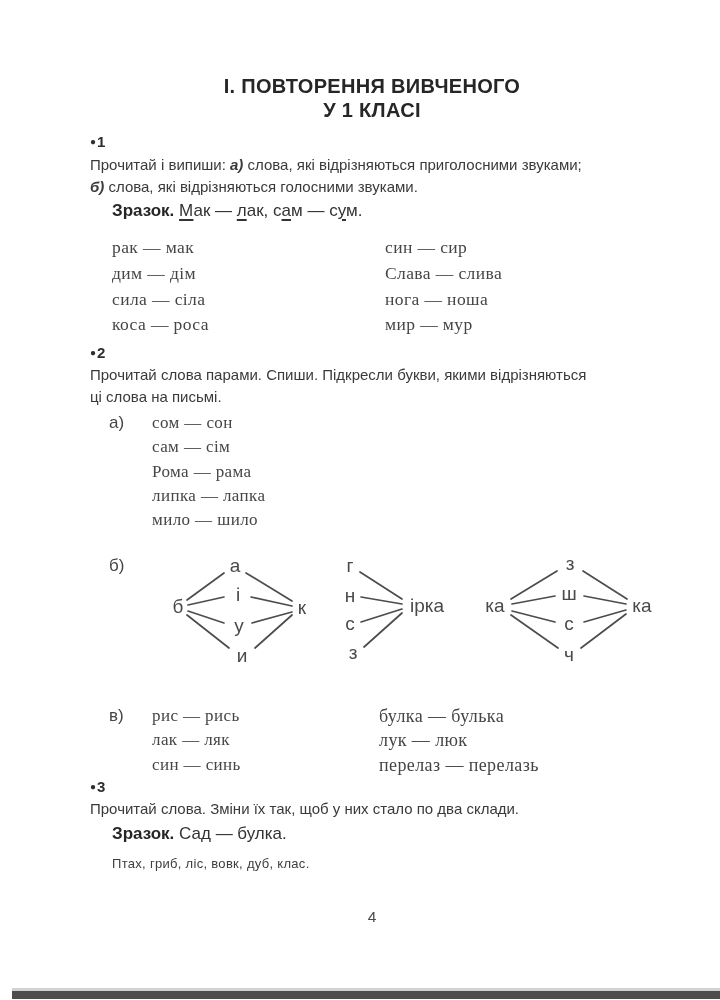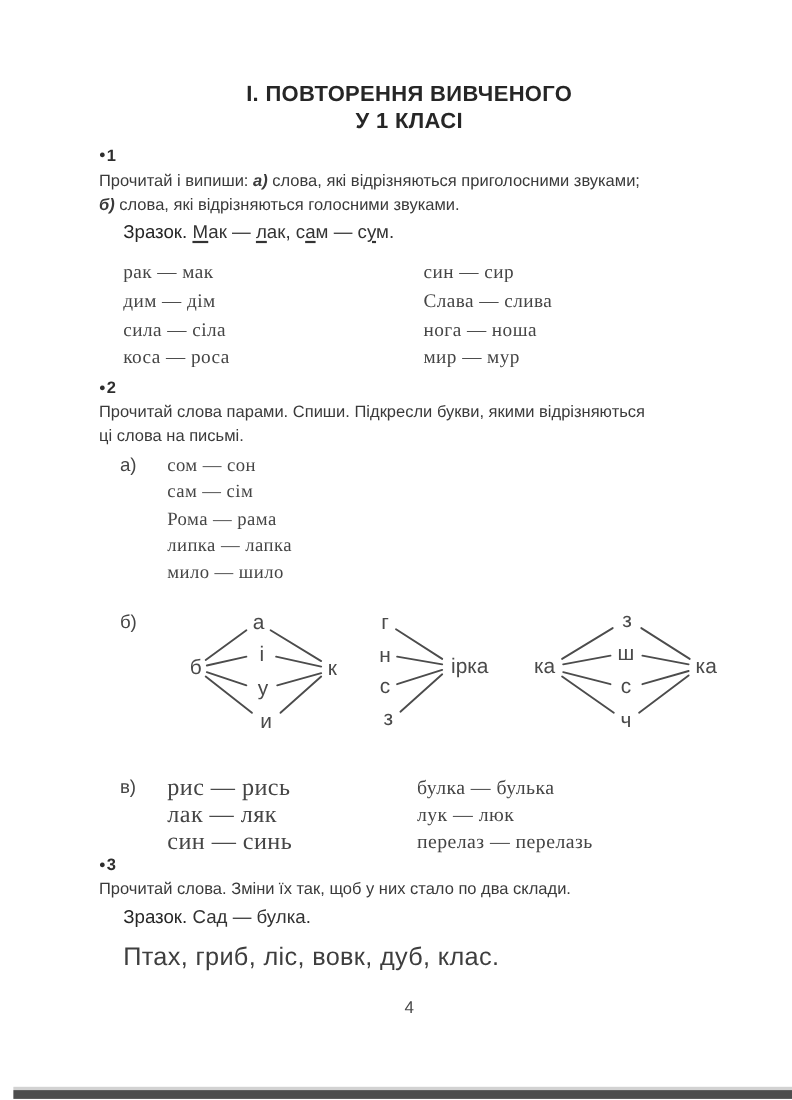--- a/index.html
+++ b/index.html
@@ -9,30 +9,30 @@
   .title { position:absolute; top:74px; left:0; width:720px; text-align:center;
            font-size:20px; font-weight:700; line-height:24px; color:#262626; letter-spacing:.3px; }
 
   .marker { position:absolute; left:78px; font-weight:700; font-size:15px; color:#2e2e2e; }
   .marker .dot { font-size:10px; position:relative; top:-2px; margin-right:1px; }
 
   .instr { position:absolute; left:78px; width:578px; font-size:15px; line-height:21.5px; color:#3a3a3a; }
   .bi { font-weight:700; font-style:italic; }
 
   .sample { position:absolute; left:100px; font-size:17px; color:#333; }
-  .sample .lbl { font-weight:400; color:#262626; }
+  .sample .lbl { font-weight:700; color:#262626; }
   .sample .it { }
   .ul { text-decoration:underline; text-decoration-thickness:1.6px; text-underline-offset:3px; }
 
   .plist { position:absolute; font-size:17.5px; color:#454545; letter-spacing:.4px;font-family:Liberation Serif, serif; }
   .plist div { height:25.8px; line-height:25.8px; }
   .plist2 div { height:24.3px; line-height:24.3px; }
   .plabel { position:absolute; font-size:17px; color:#454545; }
 
-  .words { position:absolute; left:100px; font-size:23px; color:#3e3e3e; letter-spacing:.3px; }
+  .words { position:absolute; left:100px; font-size:13px; color:#3e3e3e; letter-spacing:.3px; }
 
   .pagenum { position:absolute; top:908px; left:0; width:720px; text-align:center;
              font-size:15.5px; color:#4a4a4a; }
 
   .edge-light { position:absolute; left:0; top:988px; width:720px; height:3px; background:#d2d2d2; }
   .edge-dark  { position:absolute; left:0; top:991px; width:720px; height:8px; background:#4d4d4d; }
 
   svg text { font-family:"Liberation Sans","DejaVu Sans",sans-serif; font-size:19px; fill:#4a4a4a; }
   svg line { stroke:#4c4c4c; stroke-width:1.7; stroke-linecap:round; }
 </style>
@@ -131,21 +131,21 @@
       <line x1="410" y1="66" x2="453" y2="77"></line>
       <line x1="409" y1="70" x2="456" y2="103"></line>
       <line x1="481" y1="26" x2="525" y2="54"></line>
       <line x1="482" y1="51" x2="524" y2="59"></line>
       <line x1="482" y1="77" x2="524" y2="65"></line>
       <line x1="479" y1="103" x2="524" y2="69"></line>
     </g>
   </svg>
 
   <div class="plabel" style="left:97px; top:706px">в)</div>
-  <div class="plist plist2" style="left:140px; top:704px; font-size:22px">
+  <div class="plist plist2" style="left:140px; top:704px; font-size:17px">
     <div>рис — рись</div>
     <div>лак — ляк</div>
     <div>син — синь</div>
   </div>
   <div class="plist plist2" style="left:367px; top:704px; font-size:18px">
     <div>булка — булька</div>
     <div>лук — люк</div>
     <div>перелаз — перелазь</div>
   </div>
 

